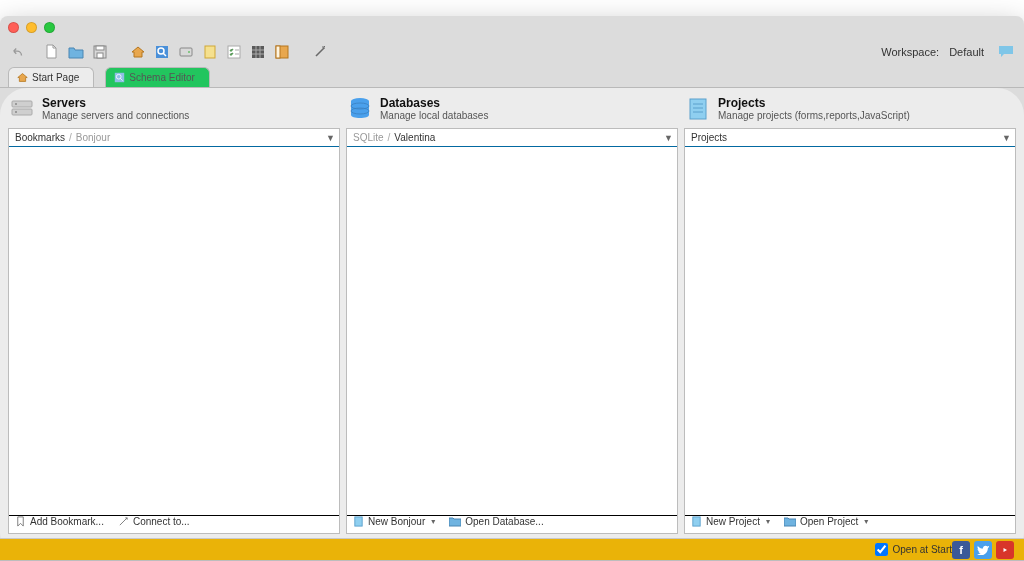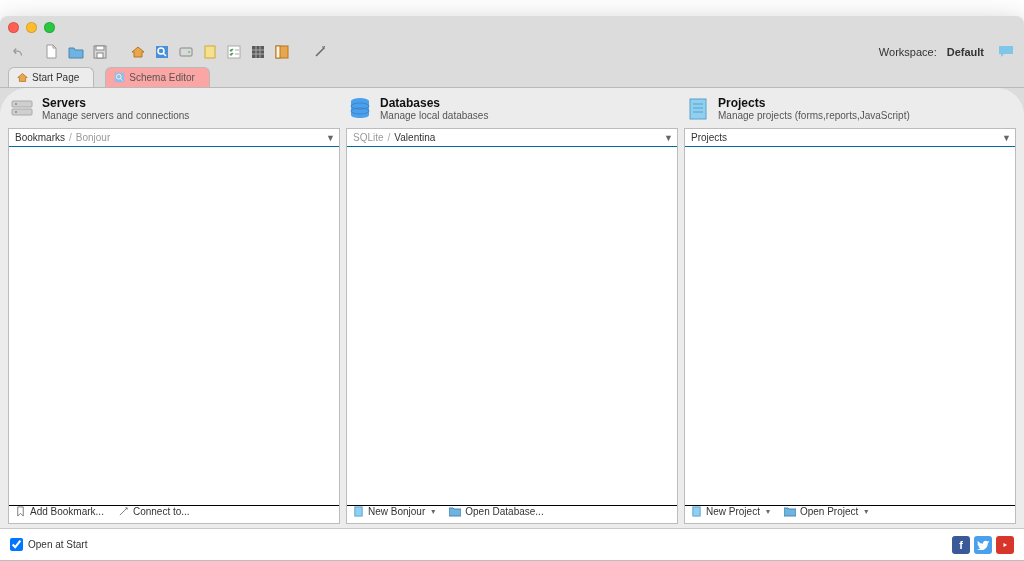--- a/index.html
+++ b/index.html
@@ -22,30 +22,30 @@
   .toolbar {
     height:28px; display:flex; align-items:center; padding:0 8px; gap:4px;
     background:#dcdcdc;
   }
   .tbtn {
     width:20px; height:20px; display:flex; align-items:center; justify-content:center;
     border-radius:3px; cursor:default;
   }
   .tspacer{flex:1;}
   .ws-label{color:#333; margin-right:6px;}
-  .ws-val{color:#333; margin-right:8px;font-weight:bold;}
+  .ws-val{color:#333; margin-right:8px;}
 
   
   .tabstrip {
     height:22px; background:#dcdcdc; border-bottom:1px solid #b9b9b9;
     display:flex; align-items:flex-end; padding-left:8px; gap:12px;
   }
   .tab {
     height:20px; padding:0 14px 0 8px; display:flex; align-items:center; gap:4px;
-    background:#fca5a5; border:1px solid #b9b9b9; border-bottom:none;
+    background:#22c55e; border:1px solid #b9b9b9; border-bottom:none;
     border-top-left-radius:6px; border-top-right-radius:6px;
     position:relative; margin-right:-1px; font-size:10px; color:#555;
   }
   .tab.active{ background:#ececec; color:#333; z-index:2;}
 
   
   .content {
     flex:1; background:#ececec; display:flex; flex-direction:column;border-radius:27px;
   }
   .columns {
@@ -71,22 +71,22 @@
   .panel-footer{
     height:18px; border-top:1px solid #000000; display:flex; align-items:flex-start;
     padding:0 6px; gap:14px; font-size:10px; color:#333;
   }
   .faction{ display:flex; align-items:center; gap:4px; }
   .faction svg{flex-shrink:0;}
   .smalldd{ font-size:8px; color:#666; margin-left:2px;}
 
   
   .bottomstrip{
-    height:32px; background:#ffffff; border-top:1px solid #c8c8c8;
-    display:flex; align-items:center; padding:0 10px; justify-content:space-between;
+    height:22px; background:#eab308; border-top:1px solid #c8c8c8;
+    display:flex; align-items:center; padding:0 10px; justify-content:flex-end;
   }
   .openstart{display:flex; align-items:center; gap:5px; font-size:10px; color:#333;}
   .openstart input{margin:0;}
   .social{display:flex; gap:4px;}
   .sbtn{width:18px;height:18px; border-radius:3px; display:flex;align-items:center;justify-content:center; color:#fff; font-size:11px; font-weight:bold;}
   .sb-fb{background:#3b5998;} .sb-tw{background:#4aa0ec;} .sb-yt{background:#d8362a;}
 
   
   .statusbar{
     height:17px; background:#d6d6d6; border-top:1px solid #bdbdbd;

